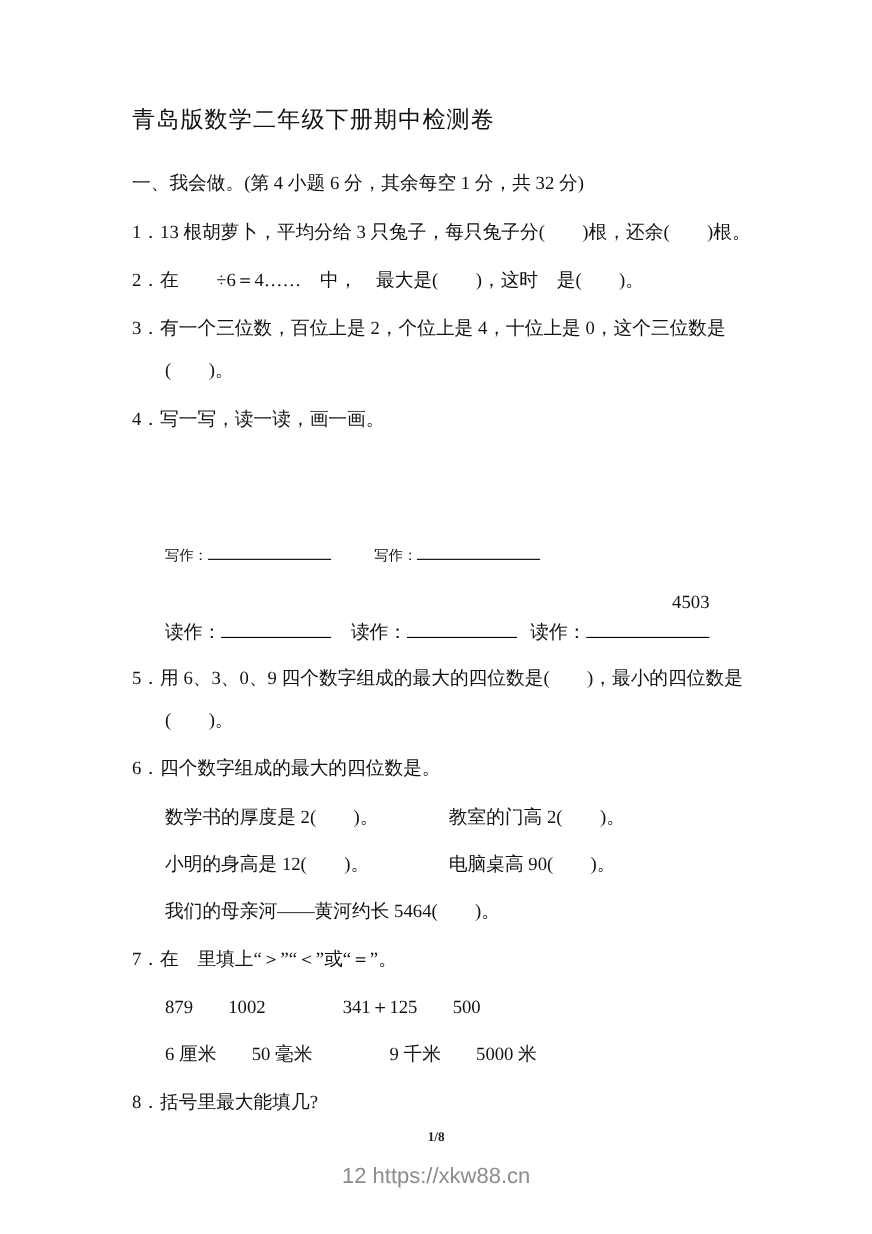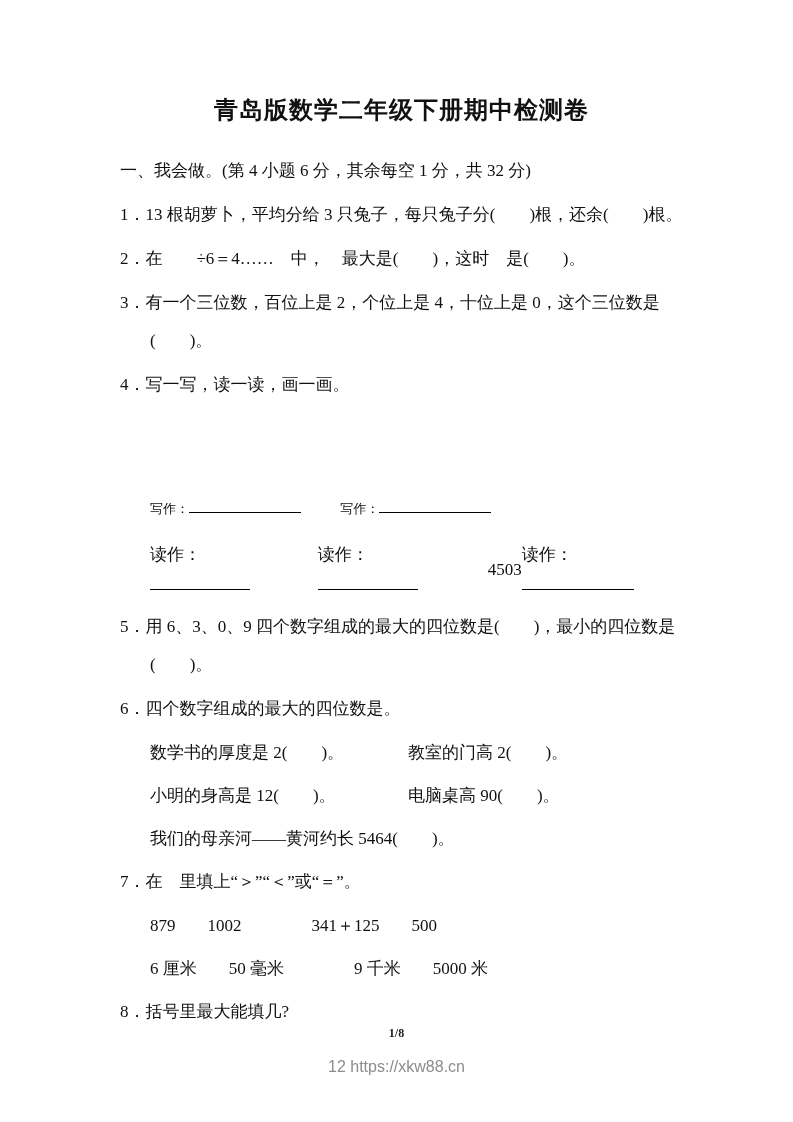--- a/index.html
+++ b/index.html
@@ -10,21 +10,21 @@
     color:#111111;
   }
   .page {
     position:relative;
     width:793px; height:1122px;
     padding:94px 110px 0 120px;
     background:#ffffff;
     overflow:hidden;
   }
   .title {
-    font-size:24px; font-weight:bold; text-align:center;
+    font-size:21px; font-weight:normal; text-align:left;
     letter-spacing:1px; margin-bottom:26px;
   }
   .section-heading {
     font-size:17px; line-height:38px; margin-bottom:6px;
   }
   .q {
     font-size:17px; line-height:38px; margin-bottom:6px;
     padding-left:30px; text-indent:-30px;
   }
   .sub {
@@ -36,32 +36,32 @@
     height:12px; vertical-align:baseline;
   }
   .w112 { width:112px; } .w100 { width:100px; }
   .wr-row1 { margin-left:30px; font-size:13px; line-height:38px; margin-top:2px; }
   .wr-row1 .wr-group + .wr-group { margin-left:36px; }
   .wr-row2 {
     margin-left:30px; font-size:17px; line-height:30px;
     display:flex; align-items:flex-end; margin-top:12px; margin-bottom:8px;
   }
   .wr-row2 .wr-group + .wr-group { margin-left:18px; }
-  .wr-stack { display:inline-flex; flex-direction:row; align-items:center; margin-left:12px; }
+  .wr-stack { display:inline-flex; flex-direction:column; align-items:flex-end; margin-left:12px; }
   .wr-num { line-height:24px; margin-left:8px; }
   .q6-left { display:inline-block; width:258px; }
   .gap-s { display:inline-block; width:32px; }
   .gap-w { display:inline-block; width:70px; }
   .page-number {
     position:absolute; left:0; right:0; top:1026px;
     text-align:center; font-size:12px; font-weight:bold; color:#222;
   }
   .watermark {
     position:absolute; left:0; right:0; top:1058px;
-    text-align:center; font-size:16px; color:#8c8c8c;
+    text-align:center; font-size:20px; color:#8c8c8c;
     font-family:"Liberation Sans","DejaVu Sans",sans-serif;
   }
 </style>
 </head>
 <body>
 
 <div class="page">
 
   <h1 class="title">青岛版数学二年级下册期中检测卷</h1>
 

